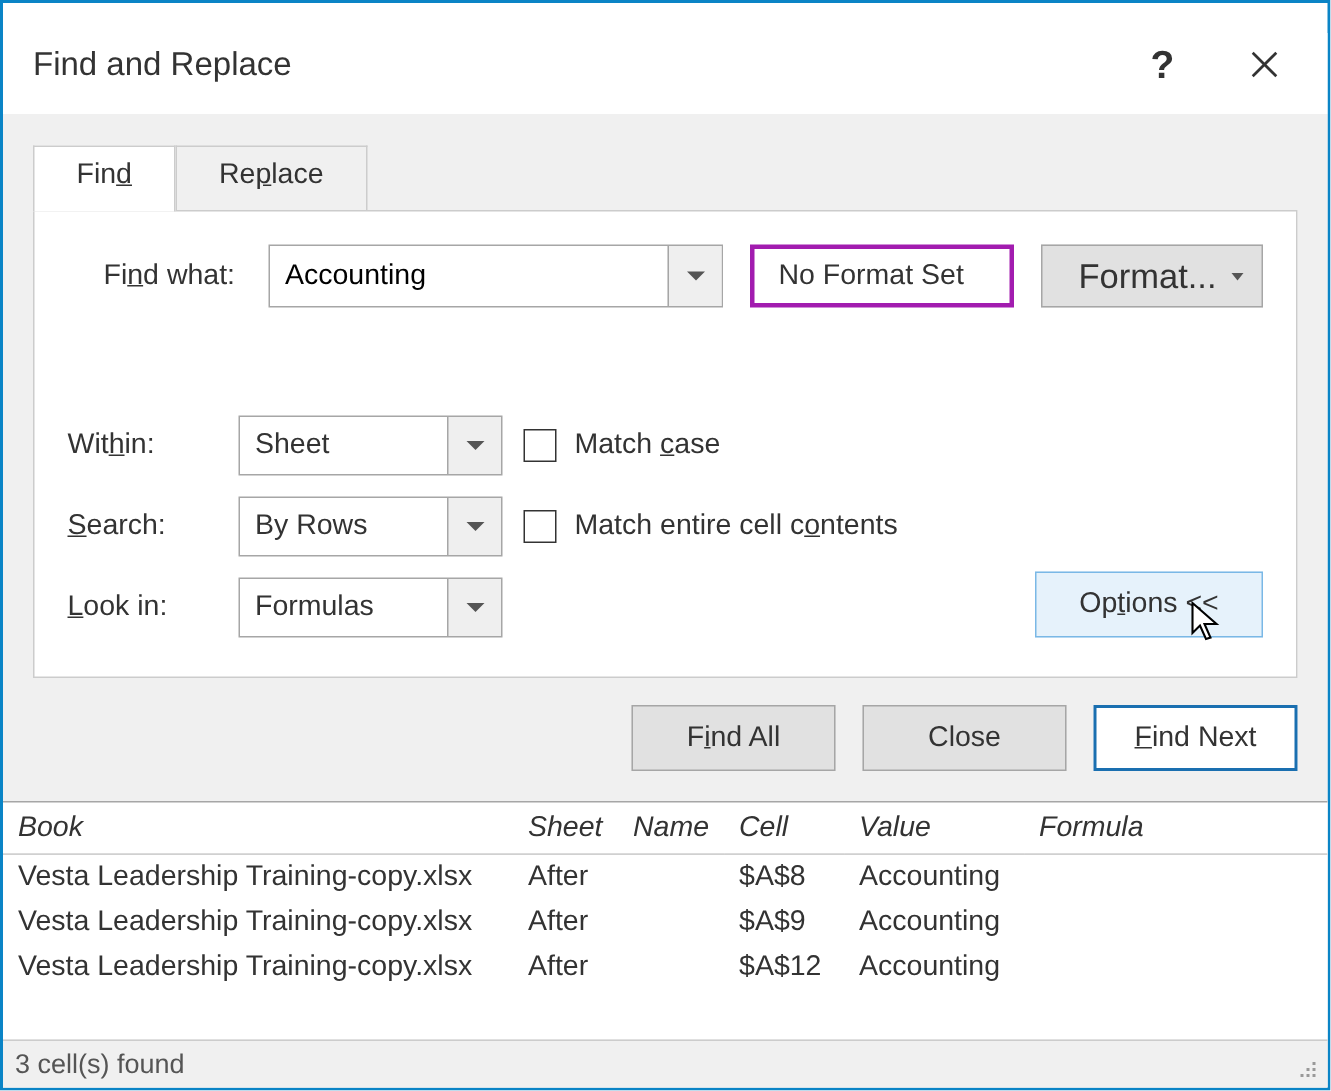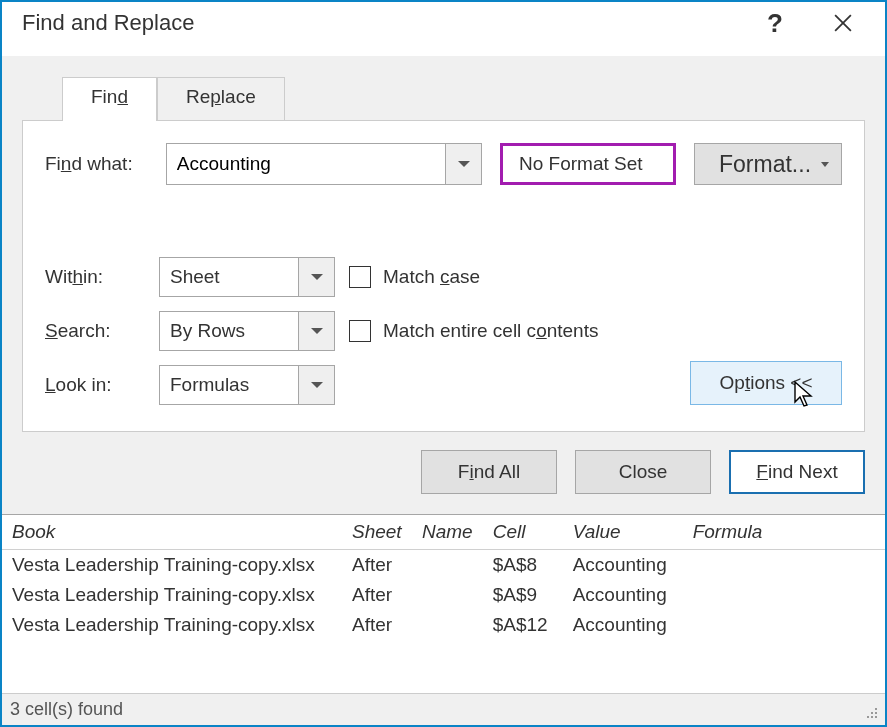--- a/index.html
+++ b/index.html
@@ -17,20 +17,21 @@
     display: flex;
     flex-direction: column;
     background: #fff;
   }
   .titlebar {
     height: 54px;
     display: flex;
     align-items: center;
     padding: 0 18px 12px 20px;
     background: #fff;
+    margin-top: 20px;
   }
   .titlebar .title {
     font-size: 22px;
     flex: 1;
     color: #333;
   }
   .titlebar .help-btn,
   .titlebar .close-btn {
     width: 48px;
     height: 48px;
@@ -52,21 +53,20 @@
   }
   .tab-area {
     padding: 20px 20px 0 20px;
     display: flex;
     flex-direction: column;
     min-height: 0;
   }
   .tabstrip {
     display: flex;
     height: 44px;
-    margin-left: 40px;
   }
   .tab {
     padding: 8px 28px 6px 28px;
     border: 1px solid #ccc;
     border-bottom: none;
     background: #f0f0f0;
     font-size: 19px;
     color: #333;
     position: relative;
     top: 1px;
@@ -89,21 +89,21 @@
     display: flex;
     align-items: center;
     gap: 18px;
     margin-bottom: 72px;
   }
   .lbl {
     font-size: 19px;
     color: #333;
   }
   .lbl .u { text-decoration: underline; }
-  .row1 .lbl { width: 110px; }
+  .row1 .lbl { width: 110px; margin-left: 24px; }
   
   .combo-wrap {
     display: flex;
     height: 42px;
     border: 1px solid #a6a6a6;
   }
   .combo-wrap.wide { width: 338px; }
   .combo-wrap input {
     border: none;
     outline: none;

